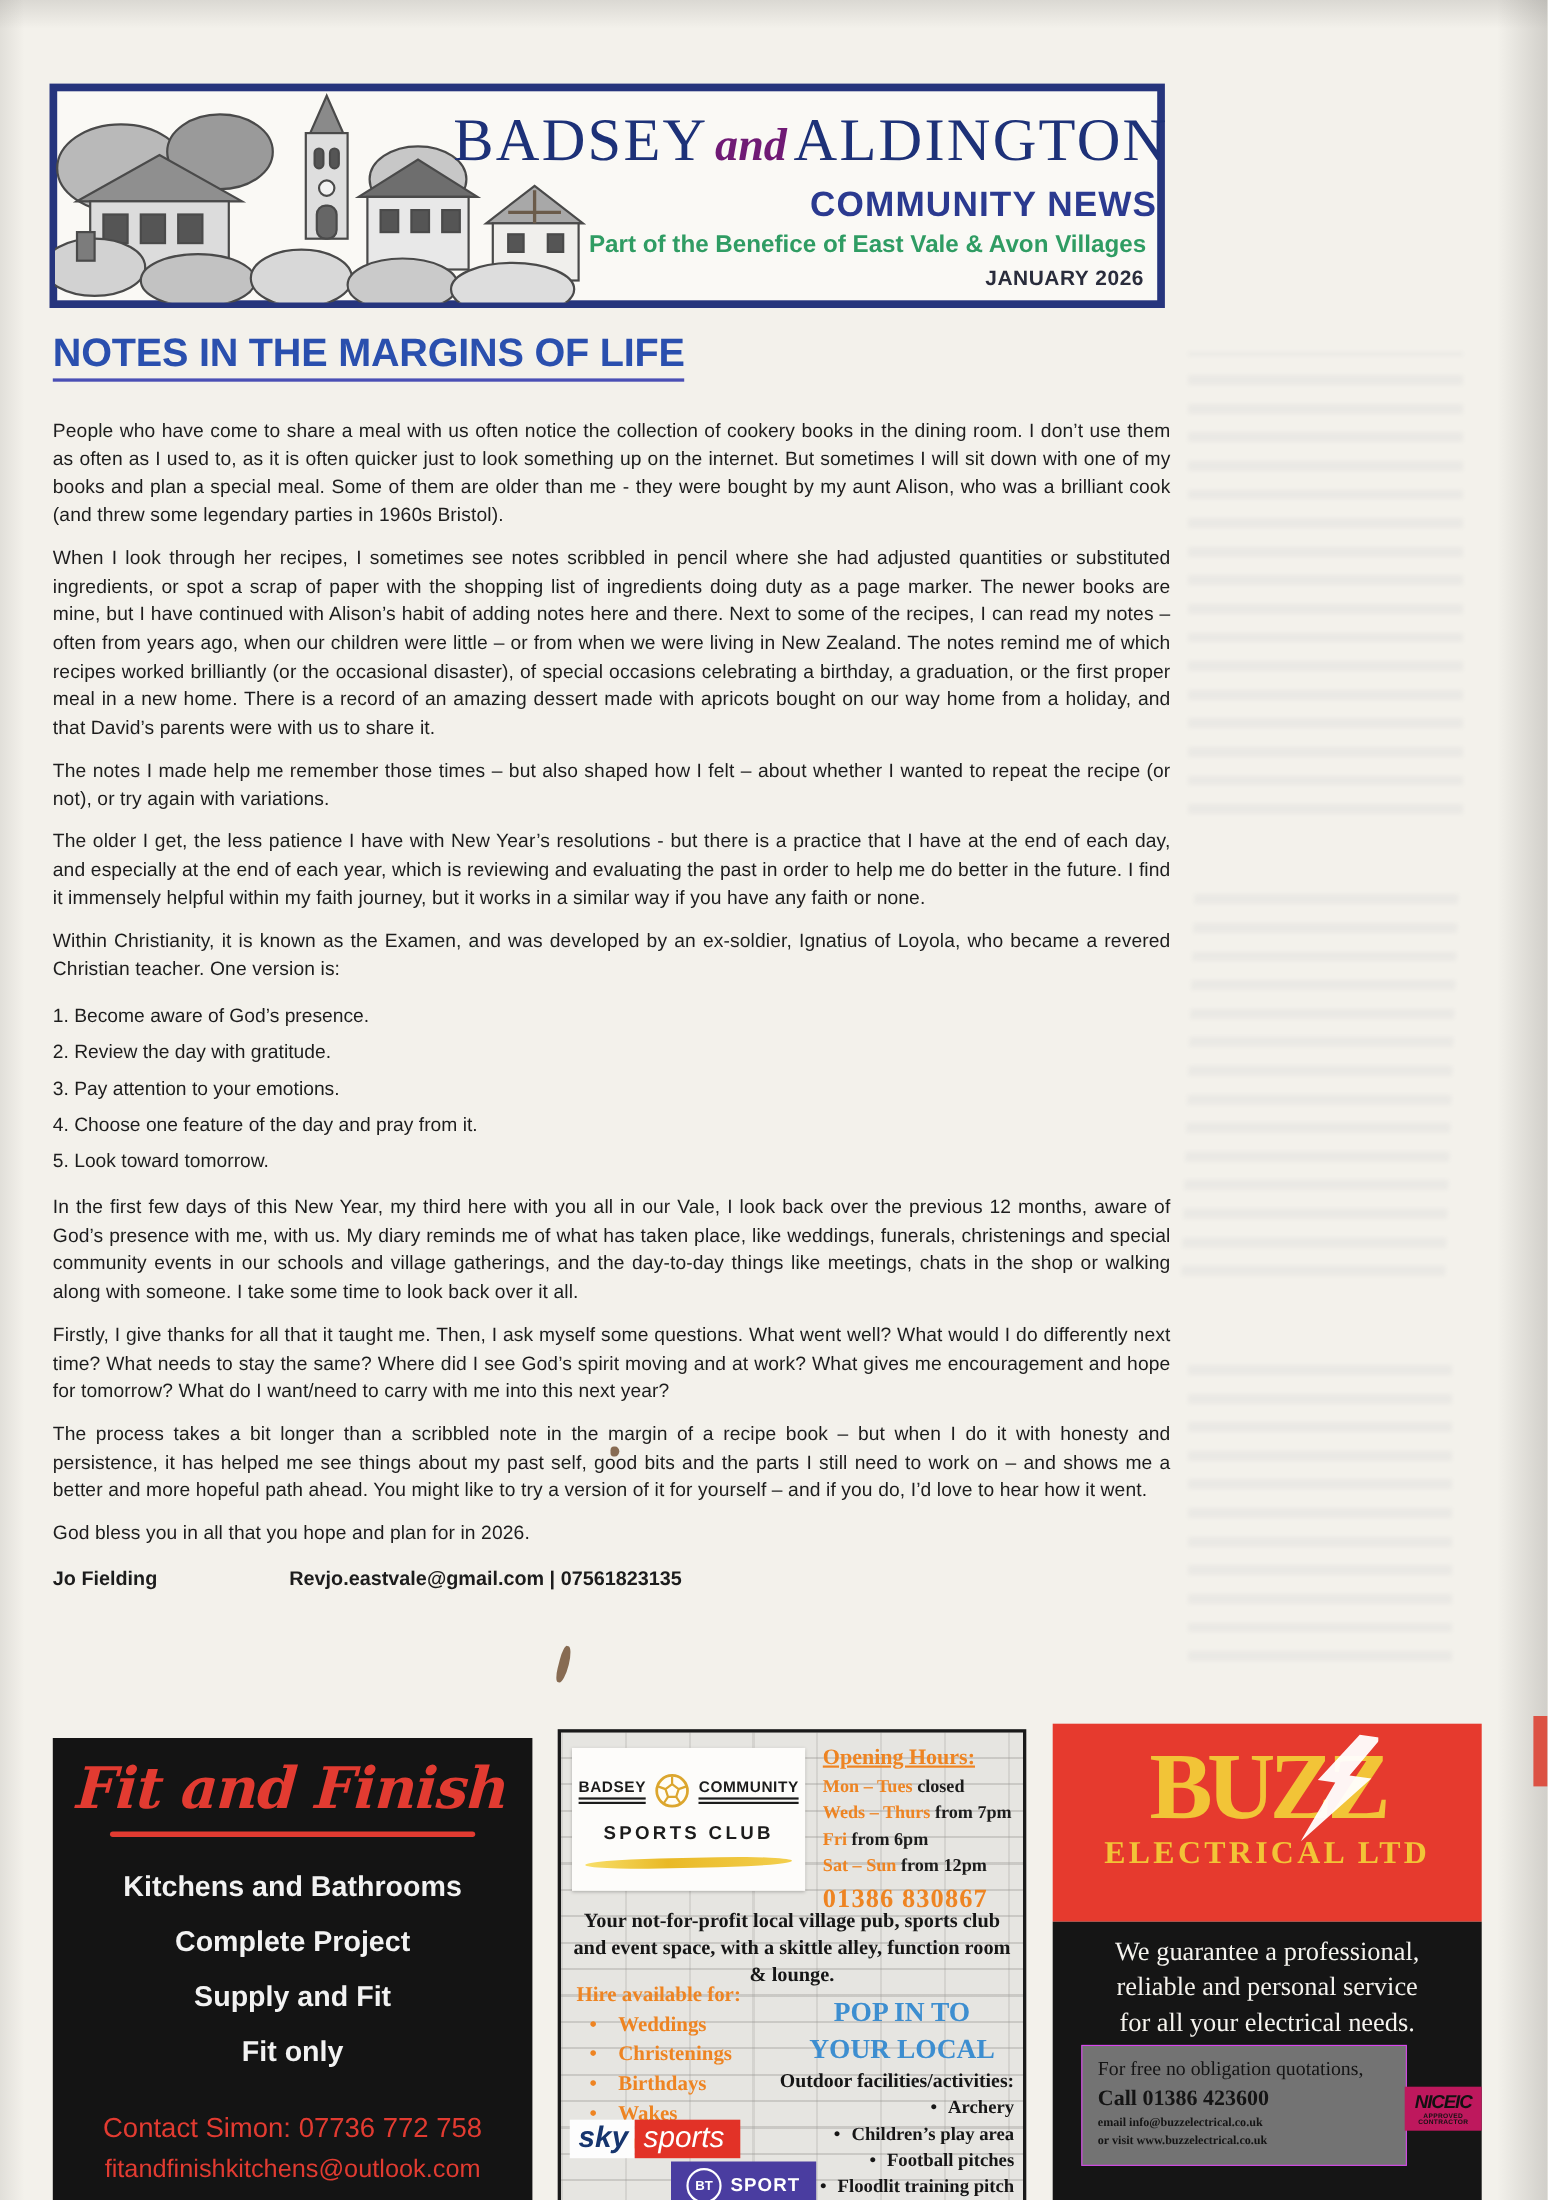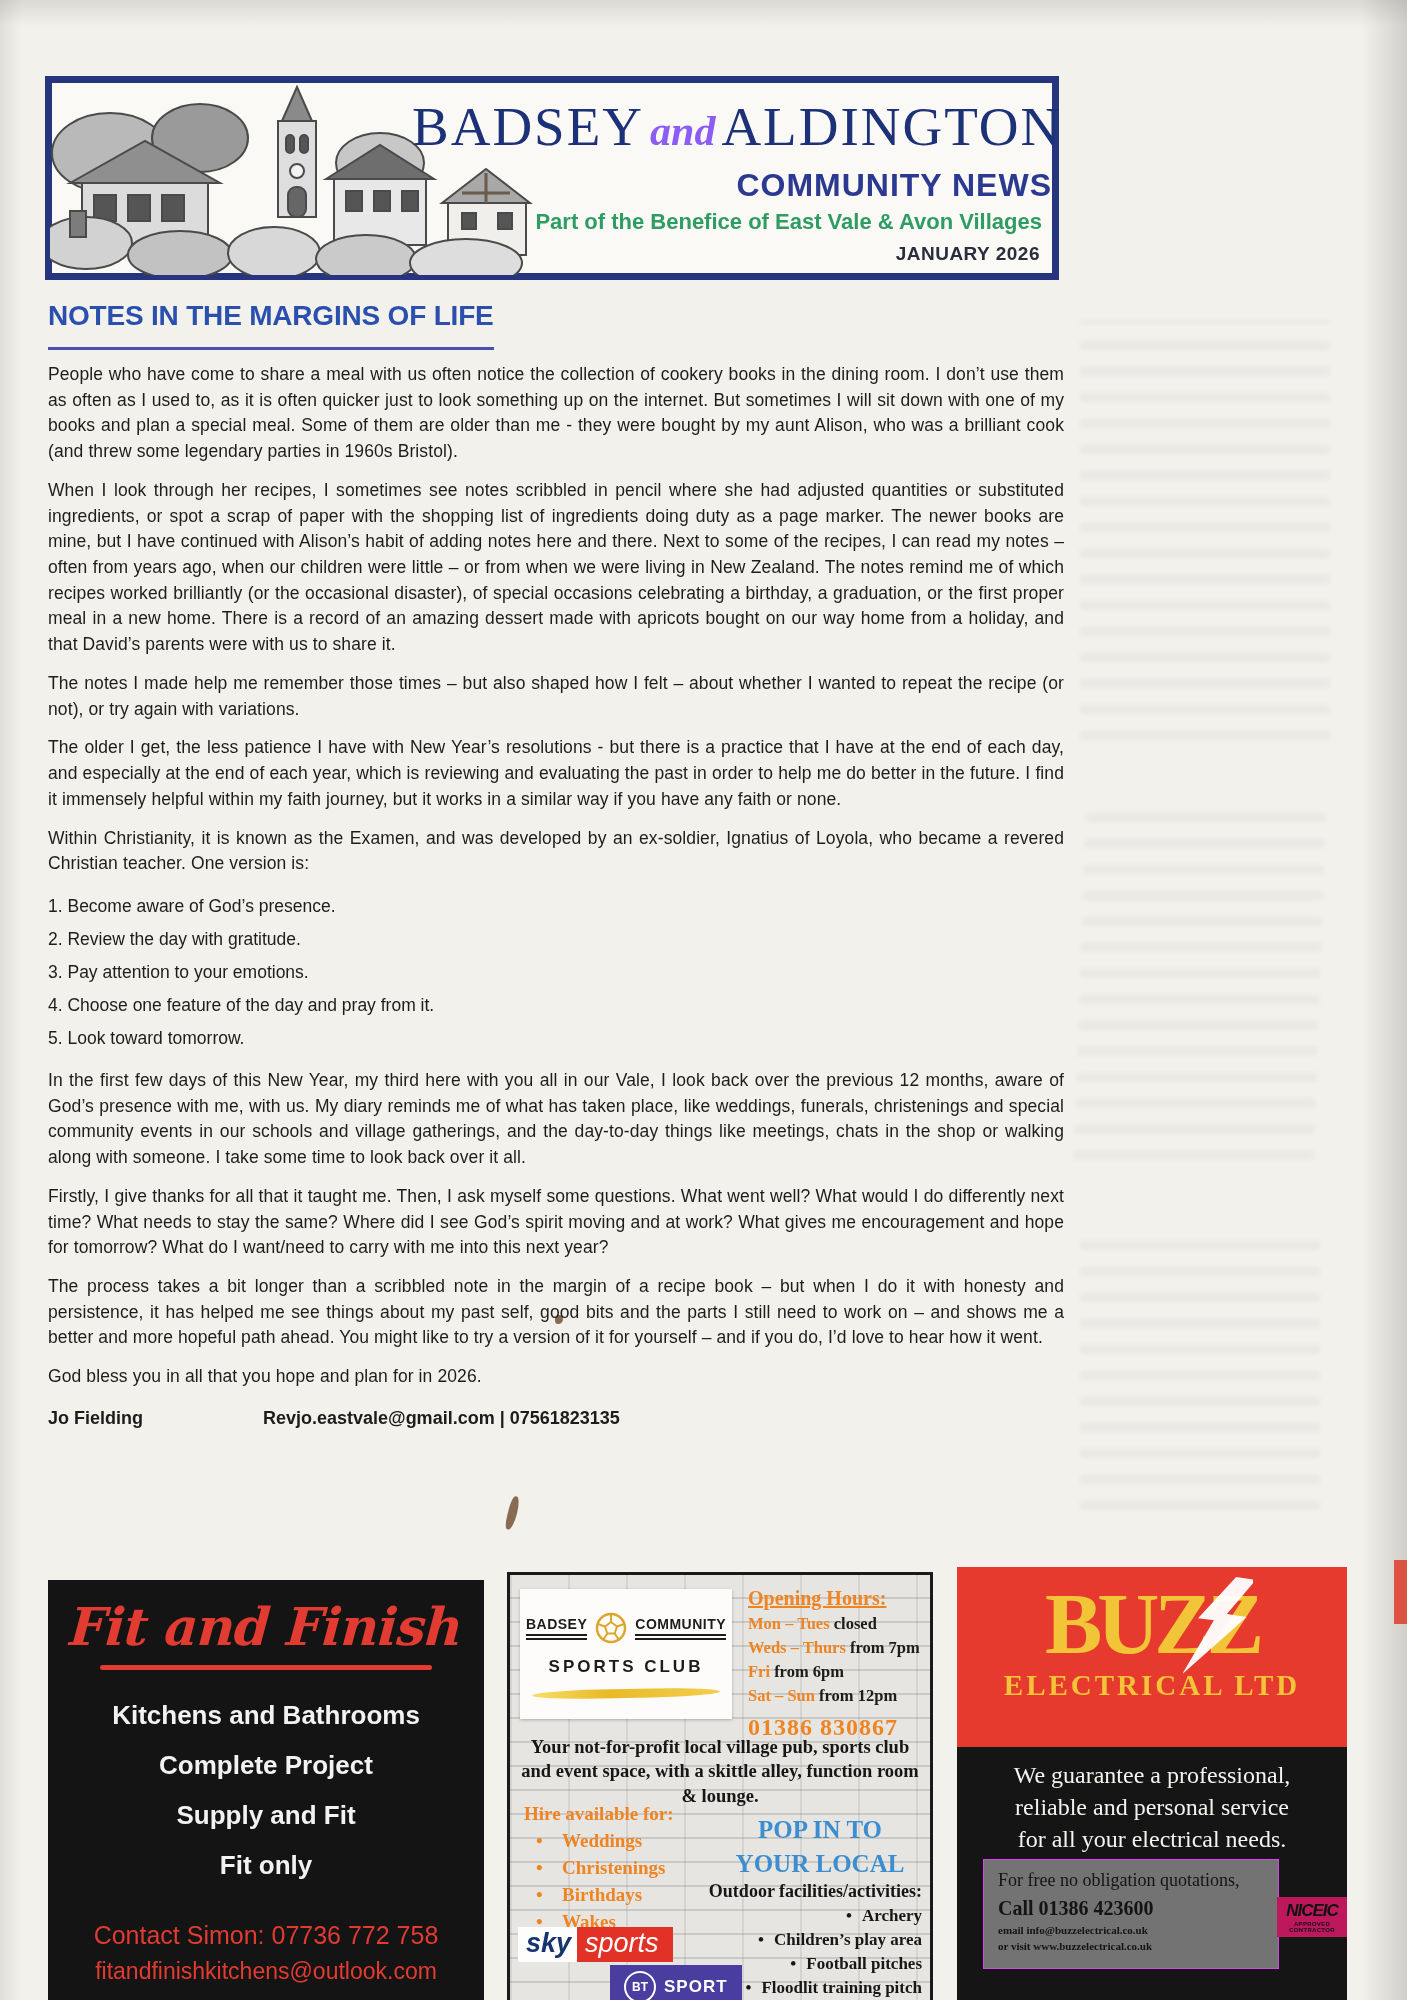--- a/index.html
+++ b/index.html
@@ -16,28 +16,28 @@
     background:repeating-linear-gradient(0deg,rgba(90,100,125,.55) 0 9px,transparent 9px 26px);}
   .speck{position:absolute;background:#6b4a2c;border-radius:45% 55% 60% 40%;opacity:.8;}
   .red-sliver{position:absolute;right:0;top:1560px;width:13px;height:64px;background:#dd4434;opacity:.9;}
   
   .masthead{position:absolute;left:45px;top:76px;width:1000px;height:190px;
     border:7px solid #26357d;background:#faf9f5;}
   .mh-village{position:absolute;left:-2px;bottom:-2px;width:520px;height:192px;}
   .mh-title{position:absolute;left:360px;right:8px;top:12px;text-align:center;
     font-family:"Liberation Serif",serif;font-weight:400;font-size:55px;letter-spacing:2px;color:#1d3178;white-space:nowrap;}
   .mh-title .and{font-family:"Liberation Serif",serif;font-style:italic;font-weight:700;
-    font-size:42px;color:#8b5cf6;letter-spacing:0;margin:0 6px;}
+    font-size:42px;color:#701a75;letter-spacing:0;margin:0 6px;}
   .mh-sub{position:absolute;right:0;top:84px;font-size:32px;font-weight:700;letter-spacing:1px;color:#2b3a90;}
   .mh-benefice{position:absolute;right:10px;top:126px;font-size:22px;font-weight:700;color:#2f9c63;}
   .mh-date{position:absolute;right:12px;top:160px;font-size:19px;font-weight:700;letter-spacing:.5px;color:#2a2d3c;}
   
   .article{position:absolute;left:48px;top:300px;width:1016px;}
-  .article-title{display:inline-block;margin:0 0 12px 0;font-size:28px;font-weight:800;
-    letter-spacing:-.2px;color:#2a4fae;border-bottom:3px solid #4a4fb5;padding-bottom:15px;}
+  .article-title{display:inline-block;margin:0 0 32px 0;font-size:36px;font-weight:800;
+    letter-spacing:-.2px;color:#2a4fae;border-bottom:3px solid #4a4fb5;padding-bottom:2px;}
   .article-p{margin:0 0 13px 0;font-size:17.5px;line-height:1.47;text-align:justify;color:#1d1d1d;letter-spacing:.1px;}
   .steps{margin:4px 0 13px 0;}
   .step{font-size:17.5px;line-height:33px;color:#1d1d1d;}
   .signature{margin-top:18px;font-size:18px;font-weight:700;display:flex;}
   .sig-name{width:215px;}
   
   .ad{position:absolute;top:1572px;height:470px;}
   
   .ad-fit{left:48px;top:1580px;width:436px;background:#141414;text-align:center;color:#fff;}
   .fit-logo{margin-top:16px;font-family:"DejaVu Serif",serif;font-style:italic;font-weight:700;

